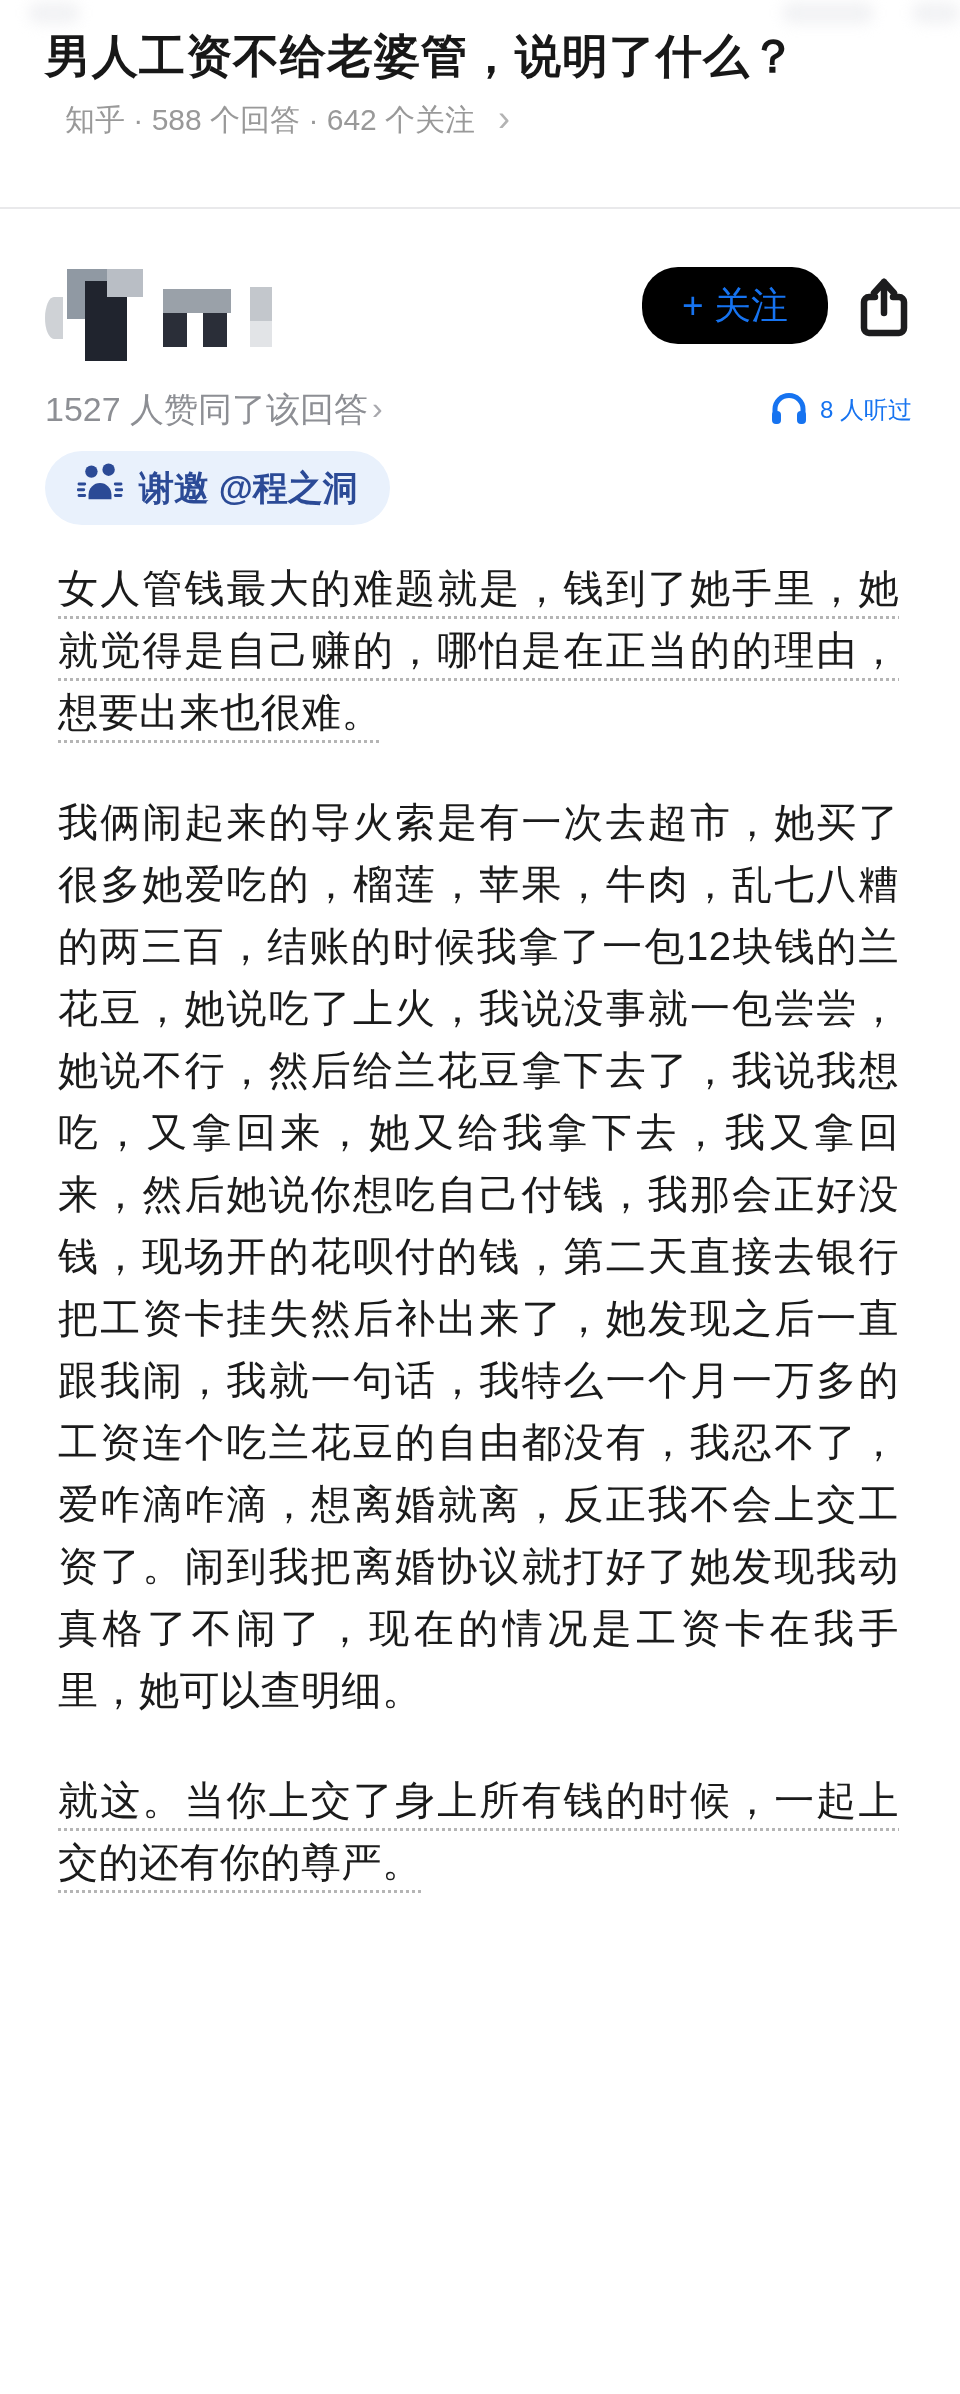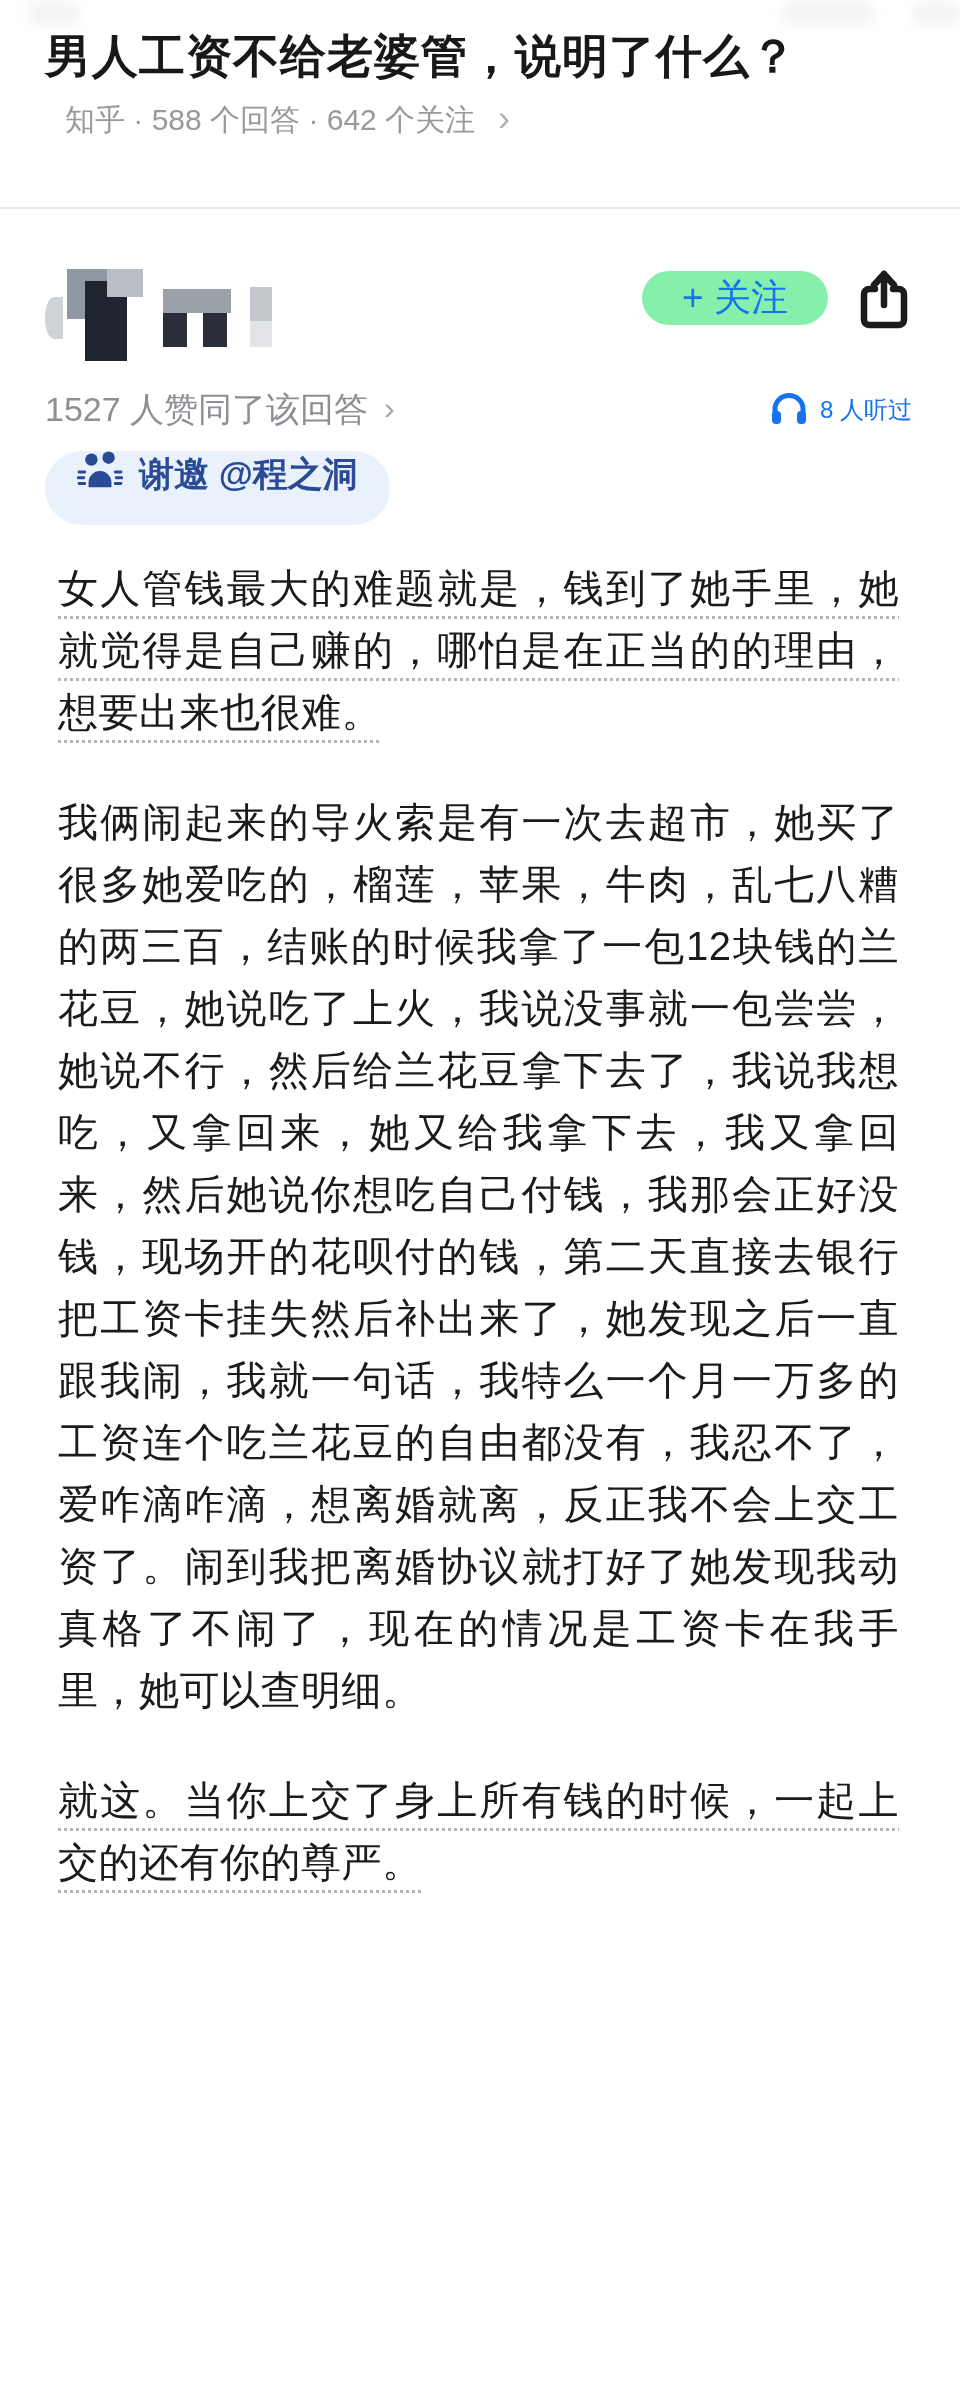--- a/index.html
+++ b/index.html
@@ -38,34 +38,34 @@
   .m-b{left:40px;top:14px;width:42px;height:80px;background:#20242e;}
   .m-c{left:62px;top:2px;width:36px;height:28px;background:#b9bec5;}
   .m-d{left:118px;top:22px;width:68px;height:24px;background:#9aa1a9;}
   .m-e{left:118px;top:46px;width:24px;height:34px;background:#2a2e38;}
   .m-f{left:158px;top:46px;width:24px;height:34px;background:#2a2e38;}
   .m-g{left:205px;top:20px;width:22px;height:34px;background:#c3c7cc;}
   .m-h{left:205px;top:54px;width:22px;height:26px;background:#e2e4e7;}
 
   .author-right{display:flex;align-items:center;gap:28px;margin-top:0px;}
   .follow-btn{
-    height:54px;padding:0 40px;border-radius:36px;background:#86efac;
+    height:77px;padding:0 40px;border-radius:36px;background:#000000;
     color:#1673f0;font-size:37px;display:flex;align-items:center;font-weight:500;white-space:nowrap;
   }
   .share-icon svg{display:block;}
 
   .stats-row{
     margin:26px 48px 0 45px;display:flex;justify-content:space-between;align-items:center;height:44px;
   }
-  .upvotes{display:flex;align-items:center;gap:16px;font-size:34px;color:#8d8f94;}
+  .upvotes{display:flex;align-items:center;gap:4px;font-size:34px;color:#8d8f94;}
   .upvotes .chev{font-size:32px;color:#a8a8ad;}
   .listeners{display:flex;align-items:center;gap:12px;font-size:24px;color:#1673f0;font-weight:500;}
 
   .invite-badge{
-    margin:19px 0 0 45px;display:inline-flex;gap:16px;
+    margin:19px 0 0 45px;display:inline-flex;align-items:center;gap:16px;
     background:#e9f1fc;border-radius:38px;height:74px;padding:0 32px;
     color:#2b4a96;font-size:35px;font-weight:600;
   }
 
   .article{
     margin:32px 48px 0 45px;font-size:40px;line-height:62px;color:#1b1b1b;
     text-align:justify;word-break:break-all;letter-spacing:.5px;
   }
   .article p{margin:13px;}
   .article p + p{margin-top:48px;}

